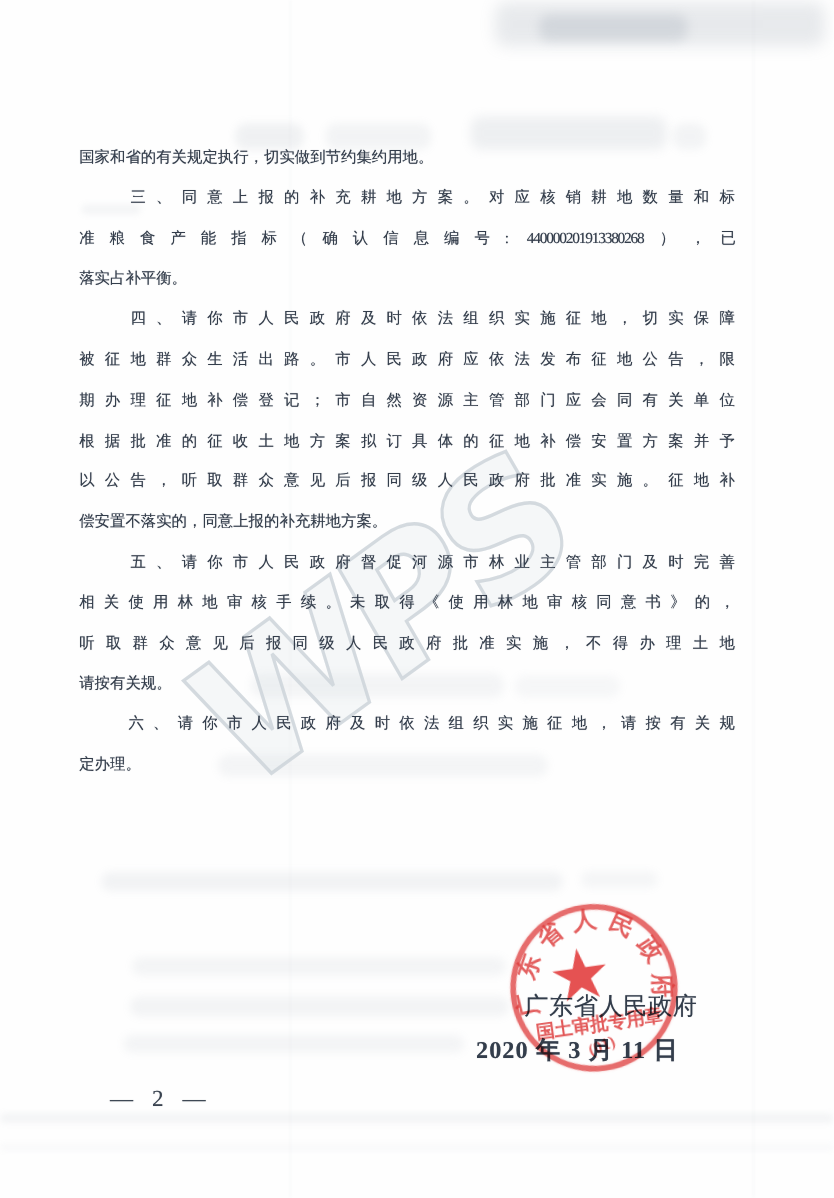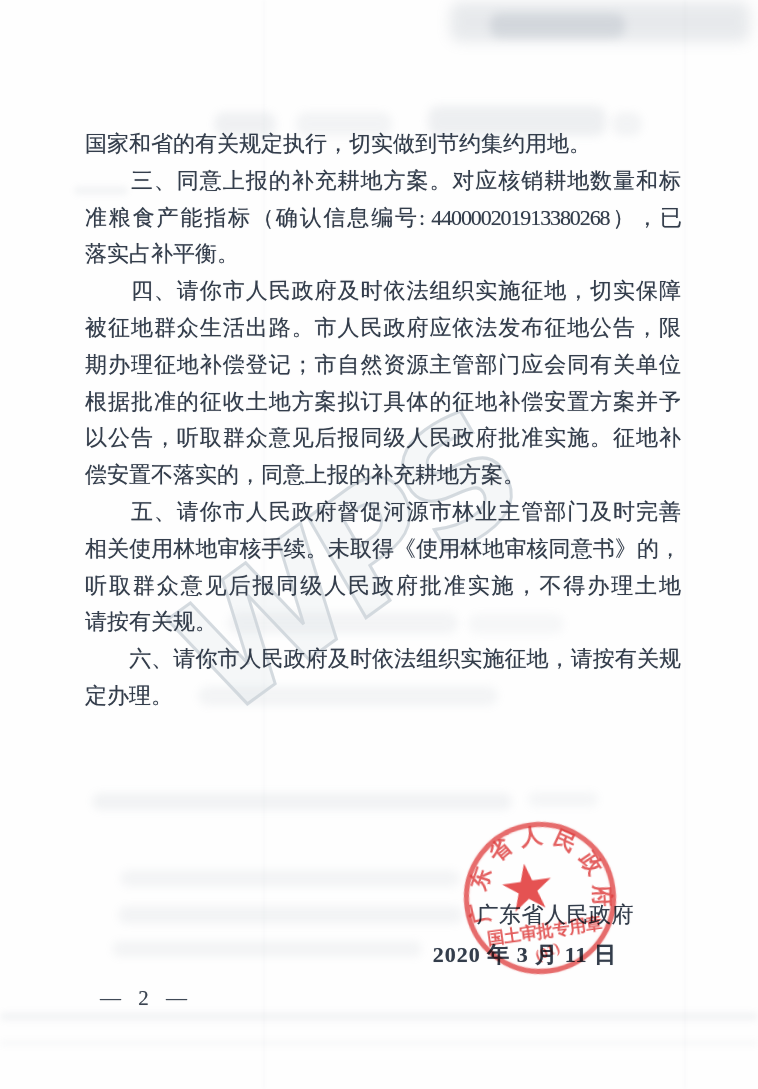--- a/index.html
+++ b/index.html
@@ -43,23 +43,23 @@
     font-weight: 700;
     font-size: 158px;
     letter-spacing: -10px;
     color: rgba(216, 221, 226, 0.22);
     -webkit-text-stroke: 3px rgba(205, 211, 217, 0.85);
   }
 
   
   .doc-body {
     position: absolute;
-    left: 85px; top: 126px;
+    left: 72px; top: 126px;
     width: 596px;
-    font-size: 22px;
+    font-size: 14px;
     line-height: 36.8px;
     color: #333d4b;
     text-shadow: 0 0 0.7px rgba(51, 61, 75, 0.55);
   }
   .para { margin: 0; }
   .line {
     text-align: justify;
     text-align-last: justify;
     white-space: nowrap;
   }

